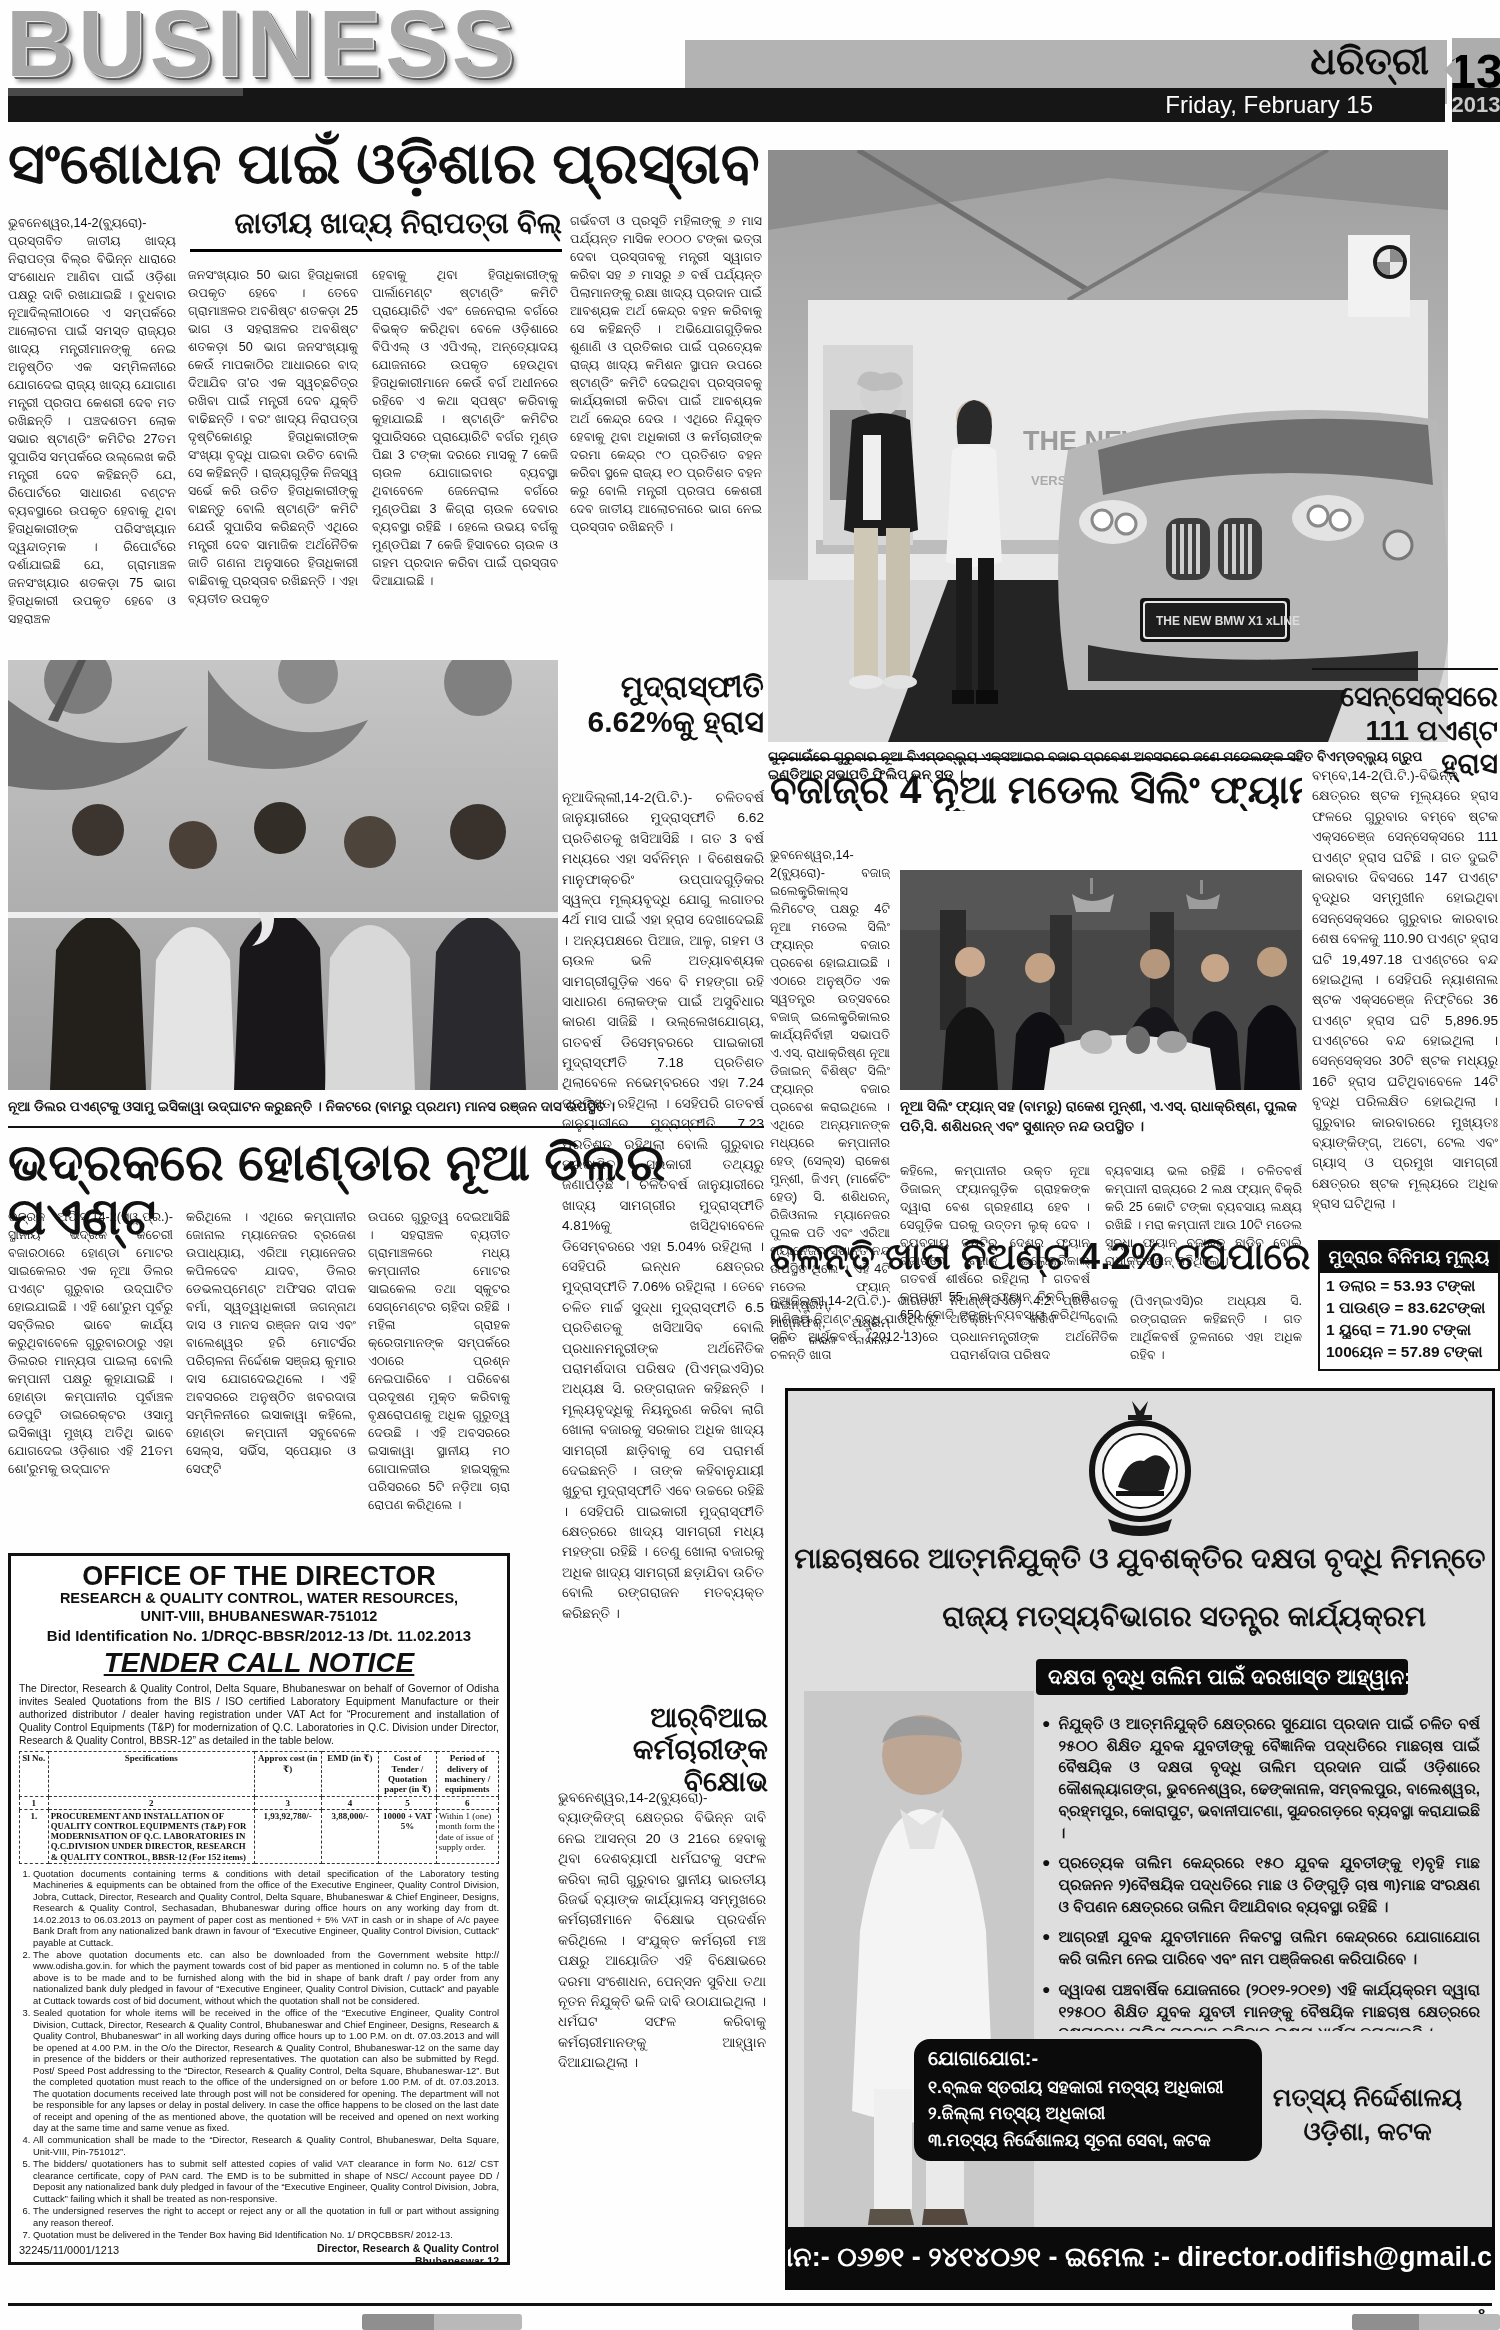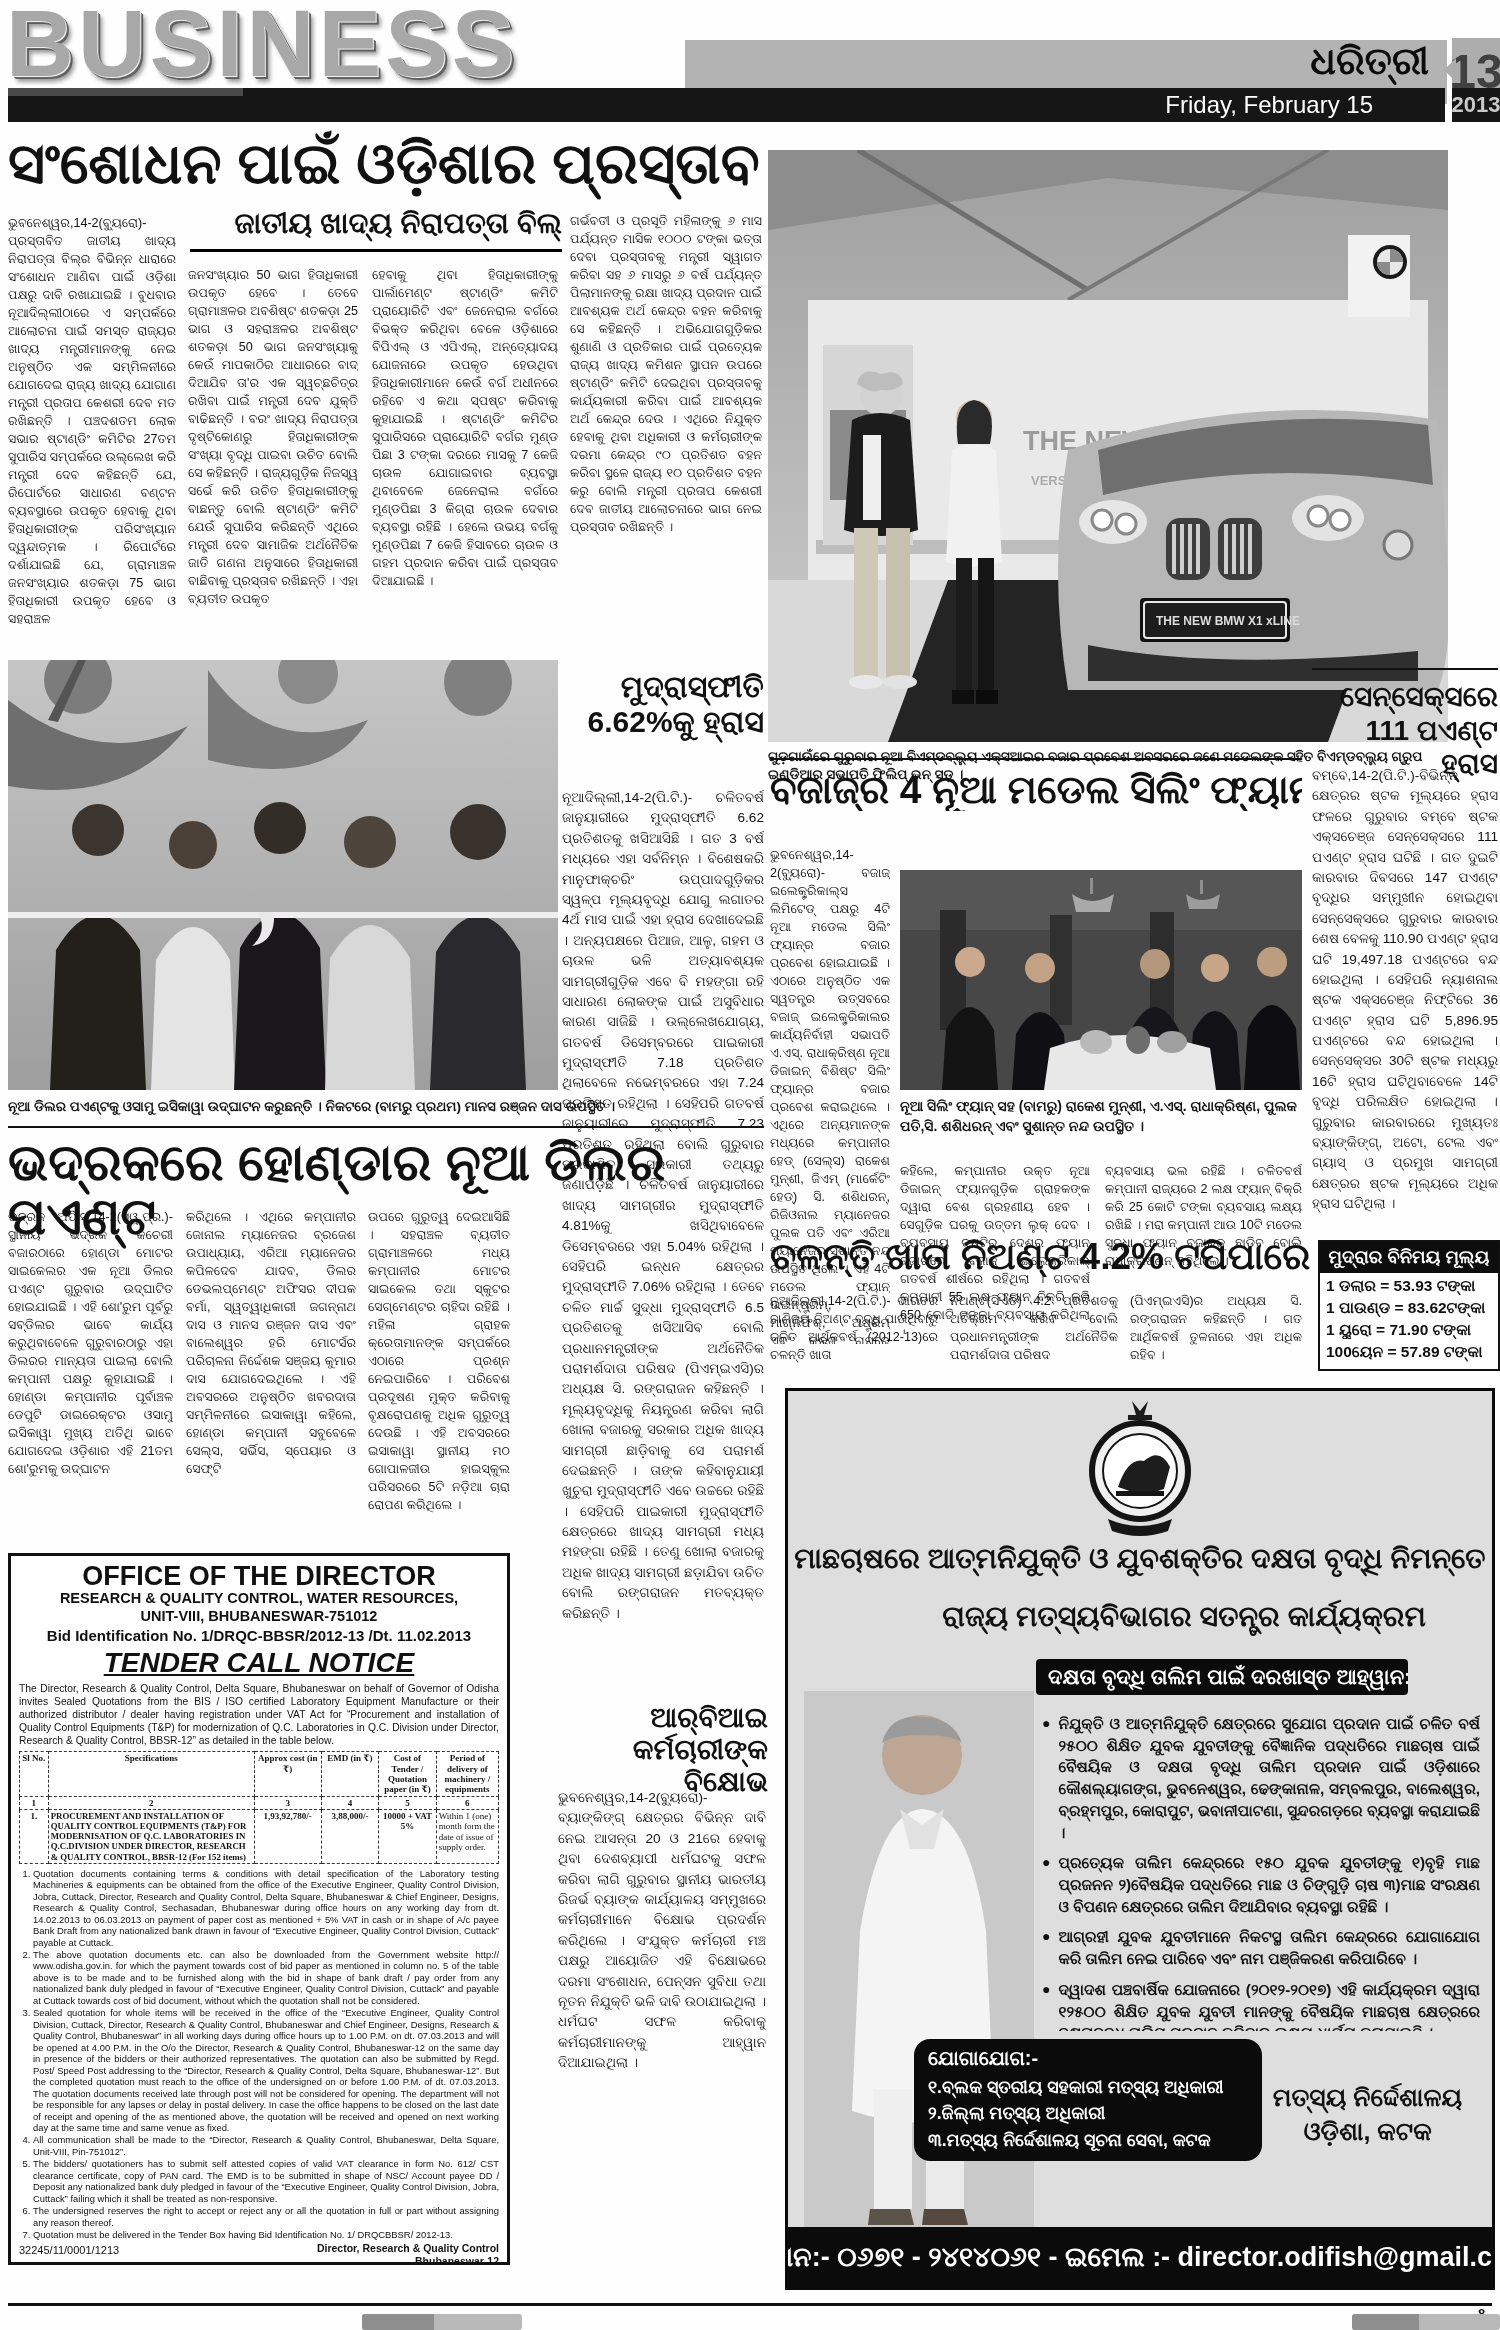--- a/index.html
+++ b/index.html
@@ -5,21 +5,21 @@
   html,body{margin:0;padding:0;background:#777;}
   #page{position:relative;width:1500px;height:2330px;background:#fefefe;margin:0 auto;
         font-family:"Liberation Sans","DejaVu Sans",sans-serif;color:#111;overflow:hidden;}
   .abs{position:absolute;}
   
   #business-title{left:6px;top:-10px;font-size:94px;font-weight:bold;letter-spacing:4px;
     color:#a8a8a8;text-shadow:1px 1px 0 #eee,2px 2px 0 #6a6a6a,3px 3px 0 #5c5c5c,5px 6px 4px #9a9a9a;}
   #brand-bar{left:685px;top:40px;width:762px;height:64px;background:#b3b3b3;
     display:flex;align-items:flex-start;justify-content:flex-end;padding-right:18px;box-sizing:border-box;}
   #brand-name{font-size:38px;font-weight:bold;color:#0c0c0c;}
-  #pageno-box{left:1452px;top:38px;width:48px;height:66px;background:#adadad;color:#404040;
+  #pageno-box{left:1452px;top:38px;width:48px;height:66px;background:#adadad;color:#000000;
     display:flex;align-items:center;justify-content:center;font-size:48px;font-weight:bold;}
   #pageno-notch{left:1444px;top:58px;width:0;height:0;border-top:12px solid transparent;
     border-bottom:12px solid transparent;border-right:12px solid #adadad;}
   #date-bar{left:8px;top:88px;width:1437px;height:34px;background:#161616;display:flex;
     align-items:center;justify-content:flex-end;padding-right:72px;box-sizing:border-box;}
   #date-bar .lite{position:absolute;left:0;top:0;width:235px;height:8px;background:#4a4a4a;}
   #date-text{color:#fff;font-size:24px;font-weight:normal;}
   #year-box{left:1452px;top:88px;width:48px;height:34px;background:#161616;color:#c9c9c9;
     display:flex;align-items:center;justify-content:center;font-size:22px;font-weight:bold;}
   

